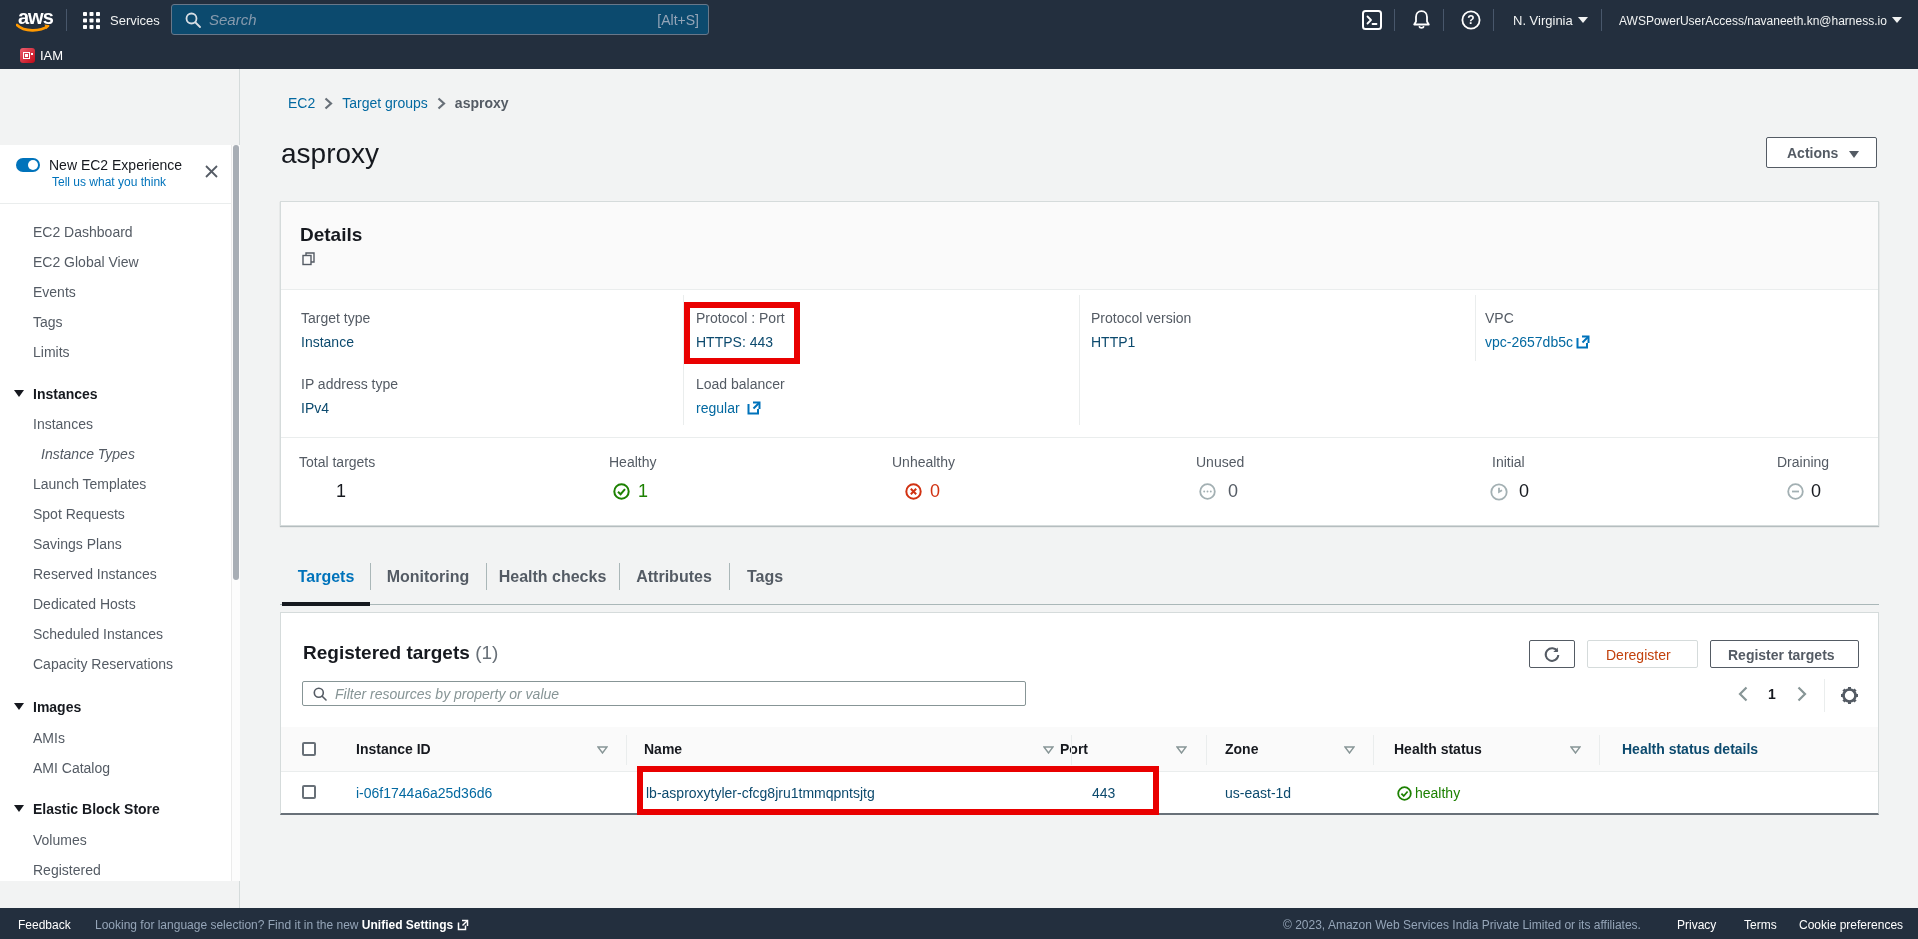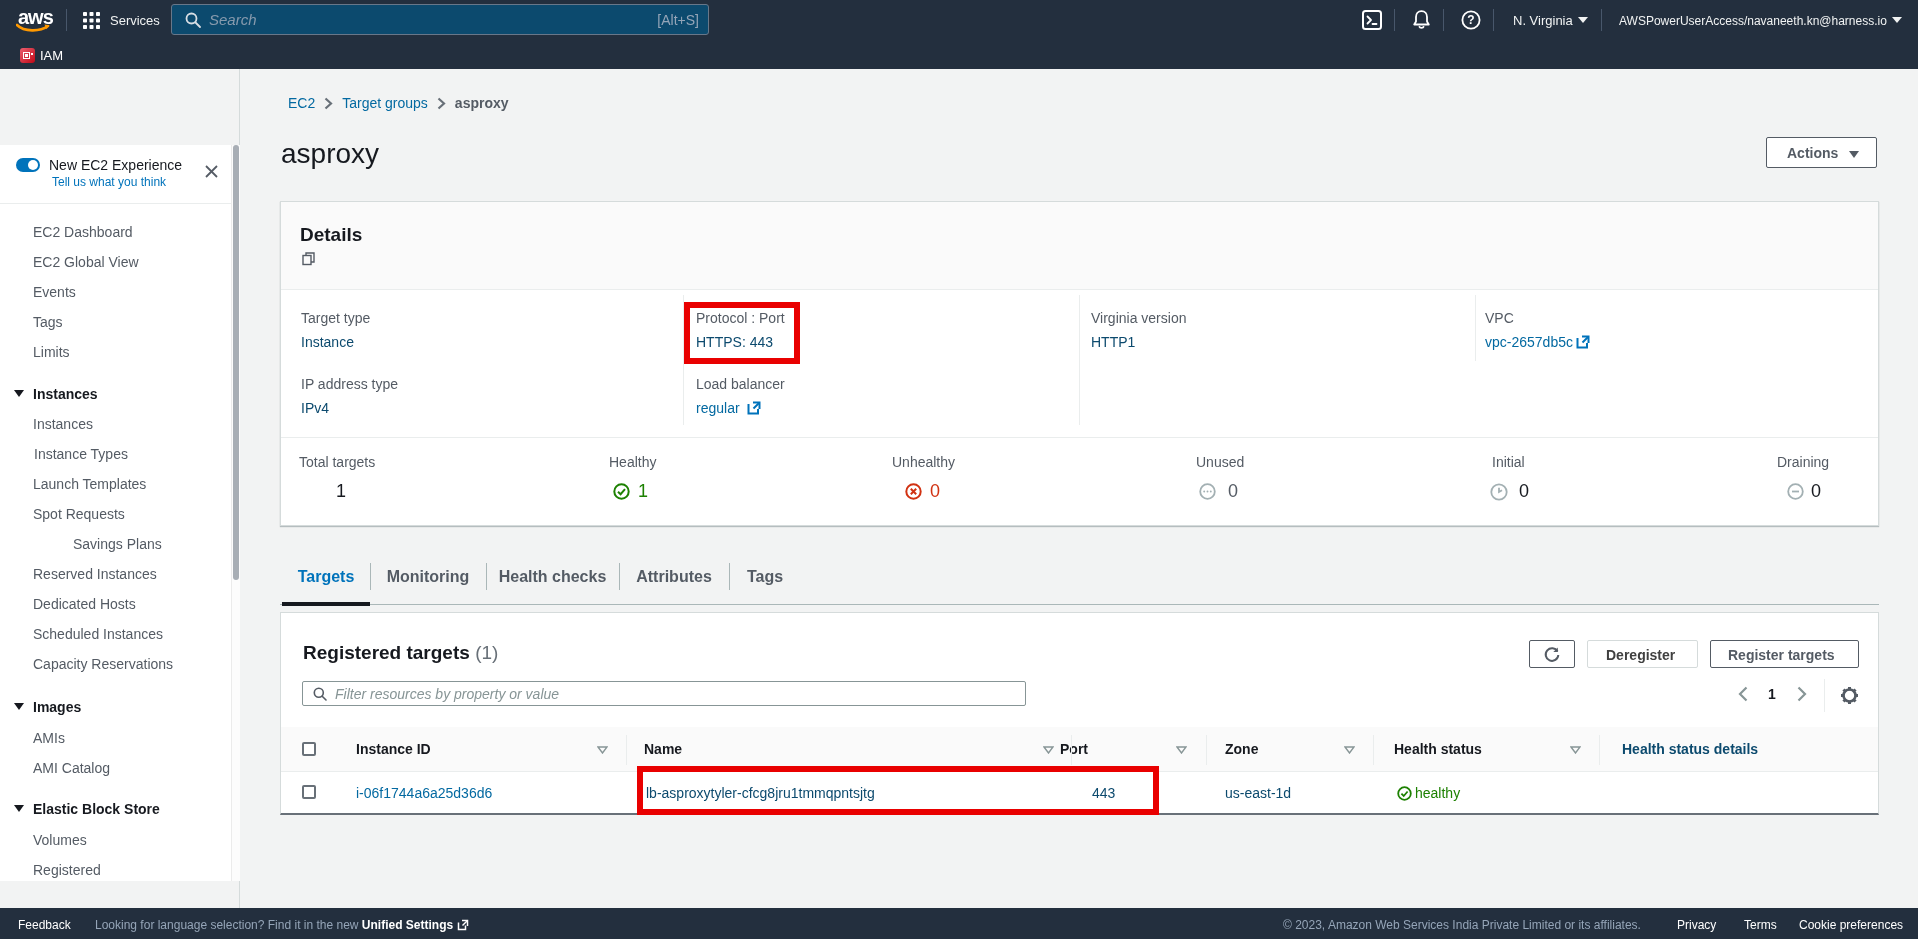--- a/index.html
+++ b/index.html
@@ -107,24 +107,24 @@
   </svg>
 
   <div class="abs lbl" style="left:33px;top:155px;">EC2 Dashboard</div>
   <div class="abs lbl" style="left:33px;top:185px;">EC2 Global View</div>
   <div class="abs lbl" style="left:33px;top:215px;">Events</div>
   <div class="abs lbl" style="left:33px;top:245px;">Tags</div>
   <div class="abs lbl" style="left:33px;top:275px;">Limits</div>
   <div class="abs" style="left:14px;top:321px;width:0;height:0;border-left:5px solid transparent;border-right:5px solid transparent;border-top:7px solid #16191f;"></div>
   <div class="abs" style="left:33px;top:317px;color:#16191f;font-size:14px;font-weight:700;">Instances</div>
   <div class="abs lbl" style="left:33px;top:347px;">Instances</div>
-  <div class="abs lbl" style="left:34px;top:377px;">Instance Types</div>
+  <div class="abs lbl" style="left:41px;top:377px;font-style:italic;">Instance Types</div>
   <div class="abs lbl" style="left:33px;top:407px;">Launch Templates</div>
   <div class="abs lbl" style="left:33px;top:437px;">Spot Requests</div>
-  <div class="abs lbl" style="left:33px;top:467px;margin-left:40px;">Savings Plans</div>
+  <div class="abs lbl" style="left:33px;top:467px;">Savings Plans</div>
   <div class="abs lbl" style="left:33px;top:497px;">Reserved Instances</div>
   <div class="abs lbl" style="left:33px;top:527px;">Dedicated Hosts</div>
   <div class="abs lbl" style="left:33px;top:557px;">Scheduled Instances</div>
   <div class="abs lbl" style="left:33px;top:587px;">Capacity Reservations</div>
   <div class="abs" style="left:14px;top:634px;width:0;height:0;border-left:5px solid transparent;border-right:5px solid transparent;border-top:7px solid #16191f;"></div>
   <div class="abs" style="left:33px;top:630px;color:#16191f;font-size:14px;font-weight:700;">Images</div>
   <div class="abs lbl" style="left:33px;top:661px;">AMIs</div>
   <div class="abs lbl" style="left:33px;top:691px;">AMI Catalog</div>
   <div class="abs" style="left:14px;top:736px;width:0;height:0;border-left:5px solid transparent;border-right:5px solid transparent;border-top:7px solid #16191f;"></div>
   <div class="abs" style="left:33px;top:732px;color:#16191f;font-size:14px;font-weight:700;">Elastic Block Store</div>
@@ -174,21 +174,21 @@
   <div class="abs lbl" style="left:415px;top:108px;">Protocol : Port</div>
   <div class="abs val" style="left:415px;top:132px;">HTTPS: 443</div>
   <div class="abs lbl" style="left:415px;top:174px;">Load balancer</div>
   <div class="abs blue" style="left:415px;top:198px;font-size:14px;">regular</div>
   <svg class="abs" style="left:466px;top:199px;" width="14" height="14" viewBox="0 0 14 14">
     <path d="M1.5 3 L1.5 12.5 L11 12.5 L11 8" fill="none" stroke="#0073bb" stroke-width="2"></path>
     <path d="M6 1.5 L12.5 1.5 L12.5 8" fill="none" stroke="#0073bb" stroke-width="2"></path>
     <line x1="12" y1="2" x2="6.5" y2="7.5" stroke="#0073bb" stroke-width="2"></line>
   </svg>
 
-  <div class="abs lbl" style="left:810px;top:108px;">Virginia version</div>
+  <div class="abs lbl" style="left:810px;top:108px;">Protocol version</div>
   <div class="abs val" style="left:810px;top:132px;">HTTP1</div>
 
   <div class="abs lbl" style="left:1204px;top:108px;">VPC</div>
   <div class="abs blue" style="left:1204px;top:132px;font-size:14px;">vpc-2657db5c</div>
   <svg class="abs" style="left:1295px;top:133px;" width="14" height="14" viewBox="0 0 14 14">
     <path d="M1.5 3 L1.5 12.5 L11 12.5 L11 8" fill="none" stroke="#0073bb" stroke-width="2"></path>
     <path d="M6 1.5 L12.5 1.5 L12.5 8" fill="none" stroke="#0073bb" stroke-width="2"></path>
     <line x1="12" y1="2" x2="6.5" y2="7.5" stroke="#0073bb" stroke-width="2"></line>
   </svg>
 
@@ -247,21 +247,21 @@
 <div class="abs" style="left:280px;top:612px;width:1599px;height:203px;background:#fff;border:1px solid #d5dbdb;border-bottom:2px solid #687078;">
   <div class="abs" style="left:22px;top:29px;font-size:19px;font-weight:700;color:#16191f;">Registered targets <span style="font-weight:400;color:#687078;">(1)</span></div>
 
   <div class="abs" style="left:1248px;top:27px;width:46px;height:28px;background:#fff;border:1px solid #545b64;border-radius:2px;">
     <svg class="abs" style="left:13px;top:5px;" width="18" height="18" viewBox="0 0 18 18">
       <path d="M14.5 5.5 A 6.3 6.3 0 1 0 15.3 9" fill="none" stroke="#545b64" stroke-width="2"></path>
       <path d="M14.8 1.5 L14.8 6 L10.3 6 Z" fill="#545b64"></path>
     </svg>
   </div>
   <div class="abs" style="left:1306px;top:27px;width:111px;height:28px;background:#fff;border:1px solid #d5dbdb;border-radius:2px;">
-    <div class="abs" style="left:18px;top:6px;font-size:14px;font-weight:700;color:#404040;">Deregister</div>
+    <div class="abs" style="left:18px;top:6px;font-size:14px;font-weight:400;color:#c2410c;">Deregister</div>
   </div>
   <div class="abs" style="left:1429px;top:27px;width:149px;height:28px;background:#fff;border:1px solid #545b64;border-radius:2px;">
     <div class="abs" style="left:17px;top:6px;font-size:14px;font-weight:700;color:#545b64;">Register targets</div>
   </div>
 
   <div class="abs" style="left:21px;top:68px;width:724px;height:25px;background:#fff;border:1px solid #879596;border-radius:2px;">
     <svg class="abs" style="left:10px;top:5px;" width="14" height="14" viewBox="0 0 14 14">
       <circle cx="5.8" cy="5.8" r="4.5" fill="none" stroke="#545b64" stroke-width="1.6"></circle>
       <line x1="9.2" y1="9.2" x2="13" y2="13" stroke="#545b64" stroke-width="1.6" stroke-linecap="round"></line>
     </svg>

